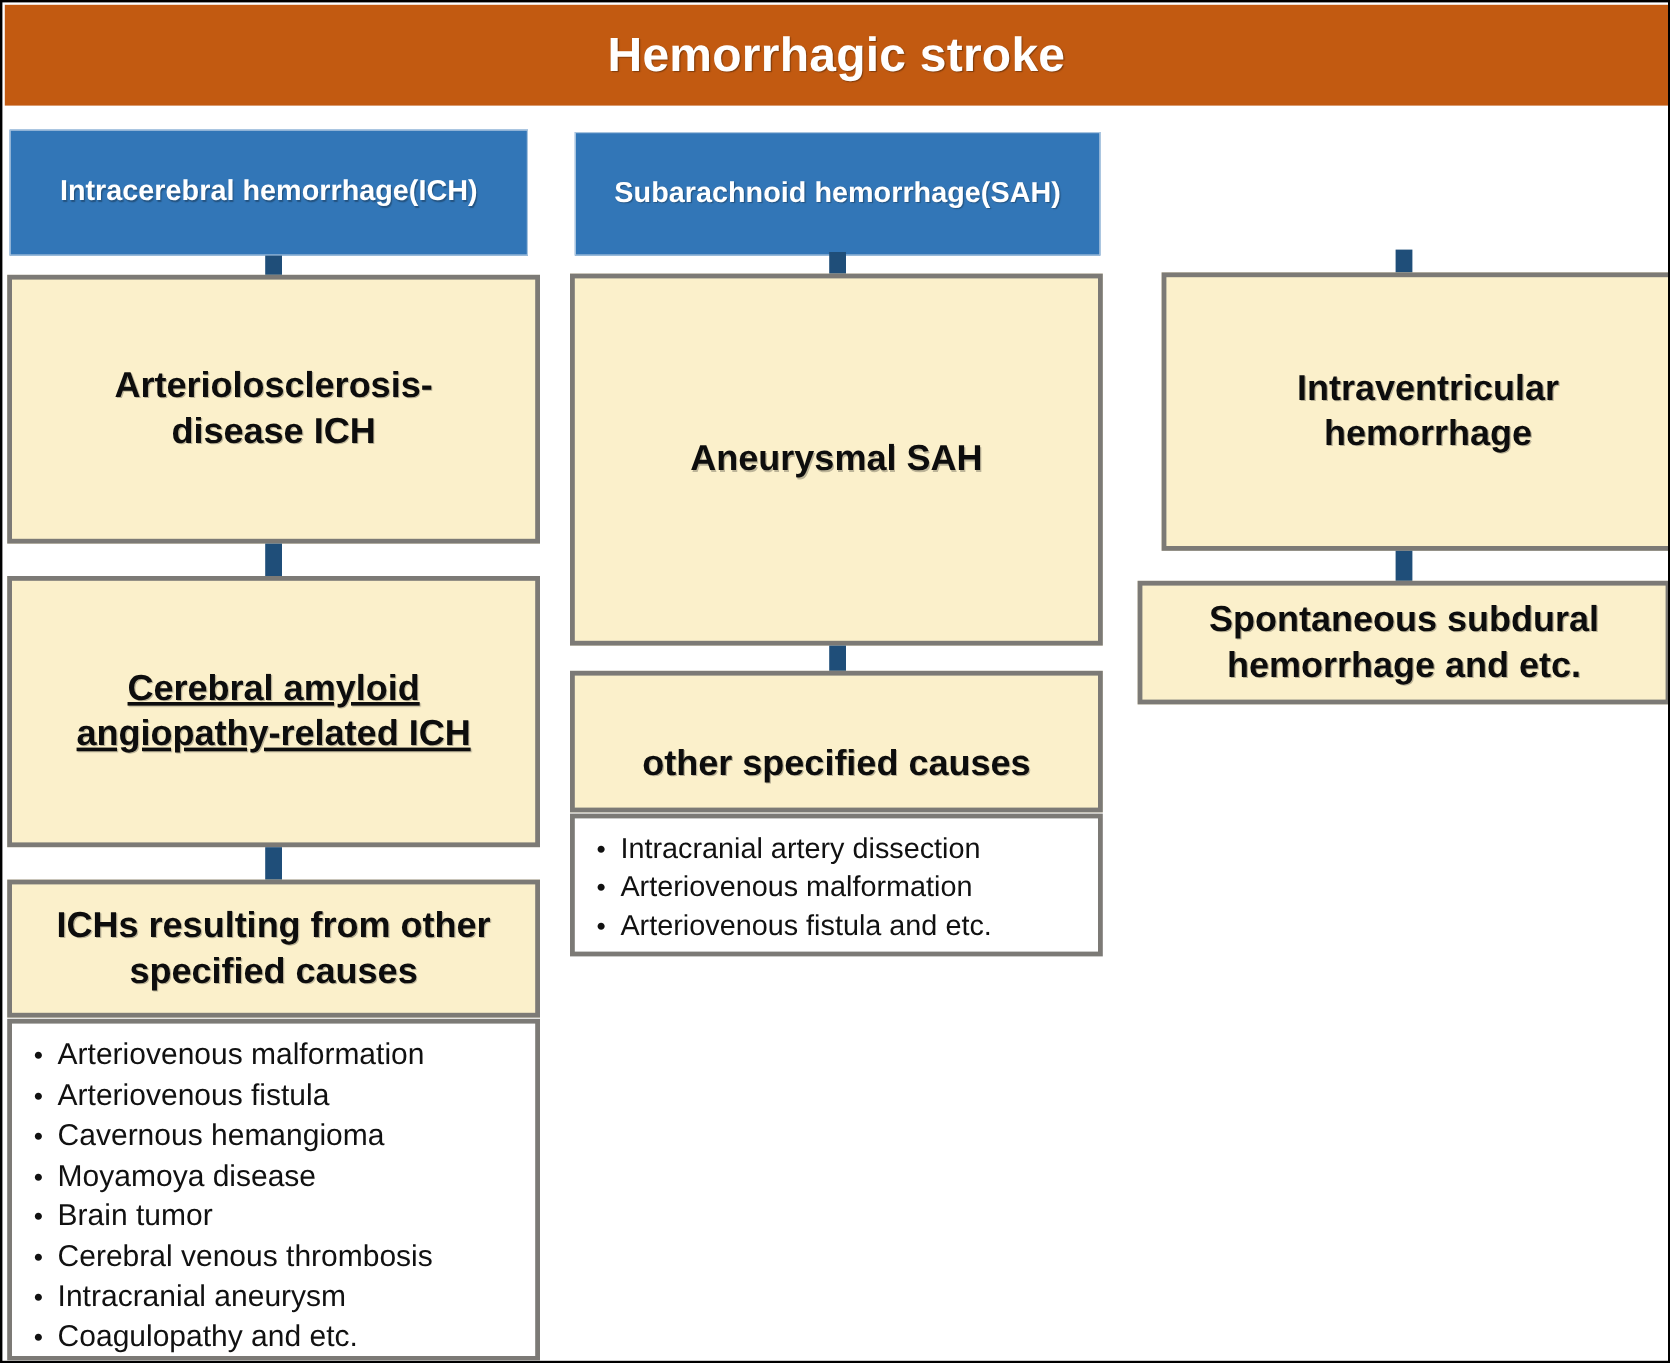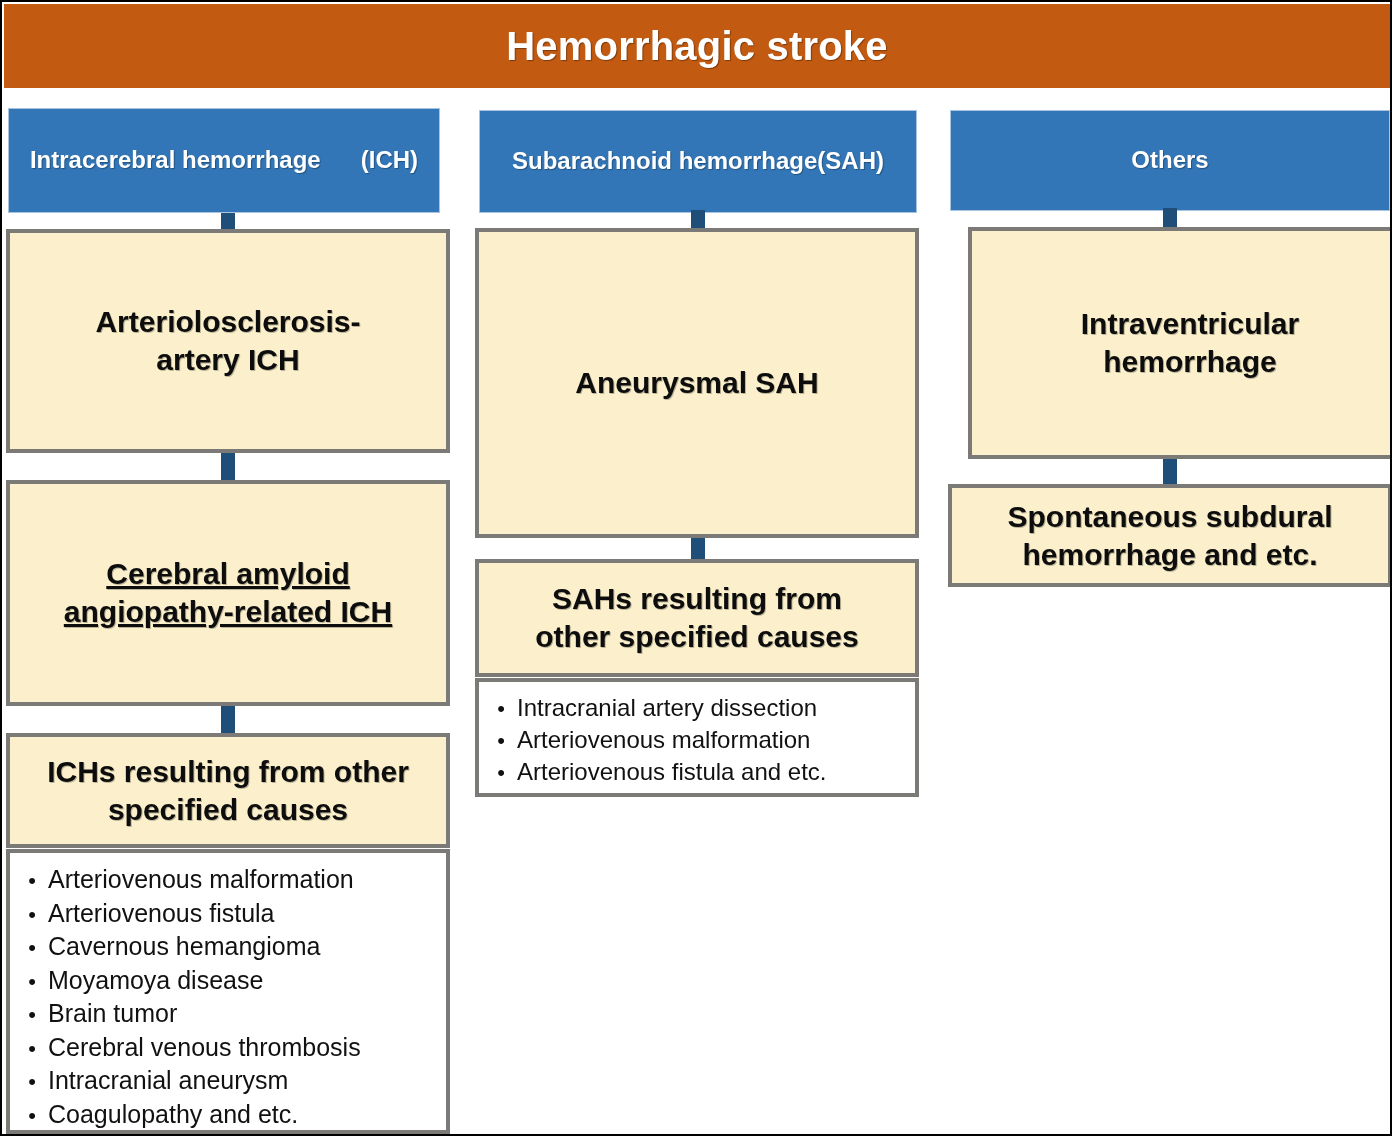--- a/index.html
+++ b/index.html
@@ -119,32 +119,32 @@
 </style>
 </head>
 <body>
 
 <div class="canvas">
 
   <div class="title-banner">
     <span class="title-text">Hemorrhagic stroke</span>
   </div>
 
-  <div class="col-header" style="left:6px; top:106px; width:432px; height:105px;gap:20px;">
+  <div class="col-header" style="left:6px; top:106px; width:432px; height:105px;">
     <span>Intracerebral hemorrhage</span>
       <br>
     <span>(ICH)</span>
   </div>
 
   <div class="connector" style="left:219px; top:211px; height:22px;"></div>
 
   <div class="node" style="left:4px; top:227px; width:444px; height:224px;">
     <span>
       <span>Arteriolosclerosis-</span><br>
-      <span>artery ICH</span>
+      <span>disease ICH</span>
     </span>
   </div>
 
   <div class="connector" style="left:219px; top:451px; height:28px;"></div>
 
   <div class="node" style="left:4px; top:478px; width:444px; height:226px;text-decoration:underline;">
     <span>
       <span>Cerebral amyloid</span><br>
       <span>angiopathy-related ICH</span>
     </span>
@@ -205,21 +205,21 @@
   <div class="connector" style="left:689px; top:208px; height:24px;"></div>
 
   <div class="node" style="left:473px; top:226px; width:444px; height:310px;">
     <span>Aneurysmal SAH</span>
   </div>
 
   <div class="connector" style="left:689px; top:536px; height:24px;"></div>
 
   <div class="node" style="left:473px; top:557px; width:444px; height:118px;">
     <span>
-      <span>SAHs resulting from</span><br>
+      <br>
       <span>other specified causes</span>
     </span>
   </div>
 
   <div class="bullet-box compact" style="left:473px; top:676px; width:444px; height:119px;">
     <ul>
       <li>
         <span class="dot">•</span>
         <span class="txt">Intracranial artery dissection</span>
       </li>
@@ -227,23 +227,20 @@
         <span class="dot">•</span>
         <span class="txt">Arteriovenous malformation</span>
       </li>
       <li>
         <span class="dot">•</span>
         <span class="txt">Arteriovenous fistula and etc.</span>
       </li>
     </ul>
   </div>
 
-  <div class="col-header" style="left:948px; top:108px; width:440px; height:101px;">
-    <span>Others</span>
-  </div>
 
   <div class="connector" style="left:1161px; top:206px; height:24px;"></div>
 
   <div class="node" style="left:946px; top:225px; width:444px; height:232px;margin-left:20px;">
     <span>
       <span>Intraventricular</span><br>
       <span>hemorrhage</span>
     </span>
   </div>
 

